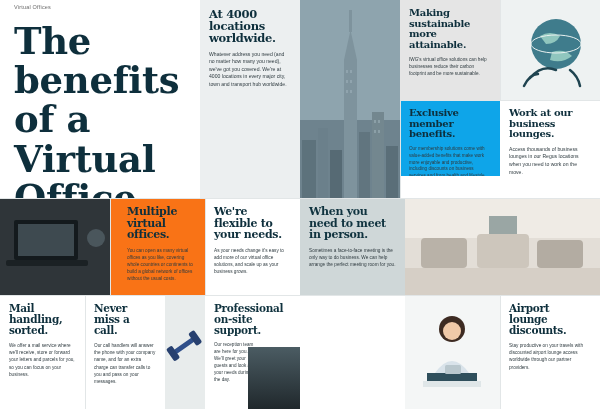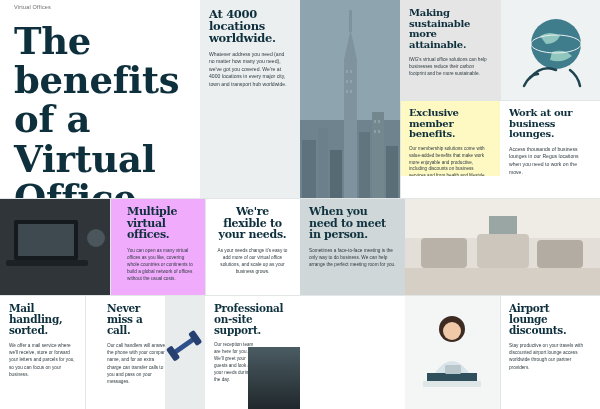--- a/index.html
+++ b/index.html
@@ -73,48 +73,47 @@
   .c-sustain .hl { font-size: 10px; }
   .c-sustain .body { font-size: 4.7px; }
 
   .c-globe {
     left: 500px; top: 0; width: 100px; height: 100px;
     background: #eef2f2;
   }
 
   .c-member {
     left: 400px; top: 100px; width: 100px; height: 76px;
-    background: #fef9c3;
+    background: #0ea5e9;
   }
   .c-member .hl { font-size: 10px; }
   .c-member .body { font-size: 4.6px; }
 
   .c-lounge {
     left: 500px; top: 100px; width: 100px; height: 98px;
     background: #ffffff;
   }
   .c-lounge .hl { font-size: 10px; }
 
   
   .c-photo2 {
     left: 0; top: 198px; width: 110px; height: 97px;
     background: #2b3136;
   }
   .c-multiple {
     left: 110px; top: 198px; width: 95px; height: 97px;
-    background: #f0abfc;
+    background: #f97316;
     padding-left: 17px;
   }
   .c-multiple .hl { font-size: 11px; }
   .c-multiple .body { font-size: 4.7px; }
 
   .c-flexible {
     left: 205px; top: 198px; width: 95px; height: 97px;
     background: #ffffff;
-    text-align: center;
   }
   .c-flexible .hl { font-size: 11px; }
   .c-flexible .body { font-size: 4.7px; }
 
   .c-person {
     left: 300px; top: 198px; width: 108px; height: 97px;
     background: #cfd7d8;
   }
   .c-person .hl { font-size: 11px; color:#10333f; }
   .c-person .body { font-size: 4.7px; }
@@ -128,21 +127,20 @@
   .c-mail {
     left: 0; top: 295px; width: 85px; height: 114px;
     background: #ffffff;
   }
   .c-mail .hl { font-size: 10.5px; }
   .c-mail .body { font-size: 4.7px; }
 
   .c-never {
     left: 85px; top: 295px; width: 80px; height: 114px;
     background: #ffffff;
-    margin-left: 13px;
   }
   .c-never .hl { font-size: 10.5px; }
   .c-never .body { font-size: 4.7px; }
 
   .c-dumbbell {
     left: 165px; top: 295px; width: 40px; height: 114px;
     background: #e8ecec;
   }
 
   .c-onsite {

